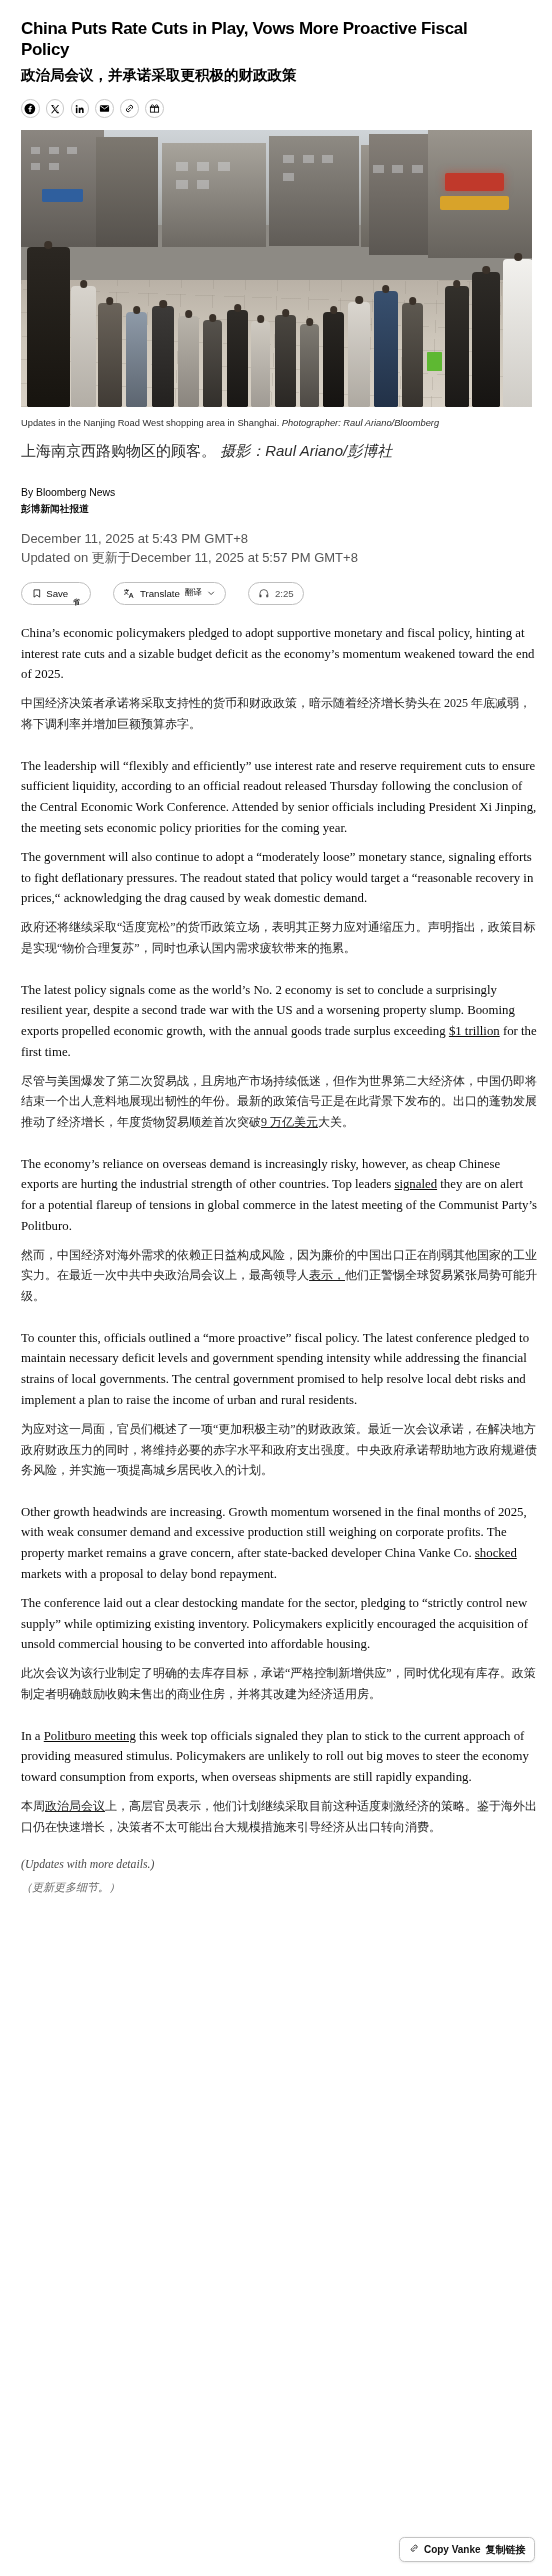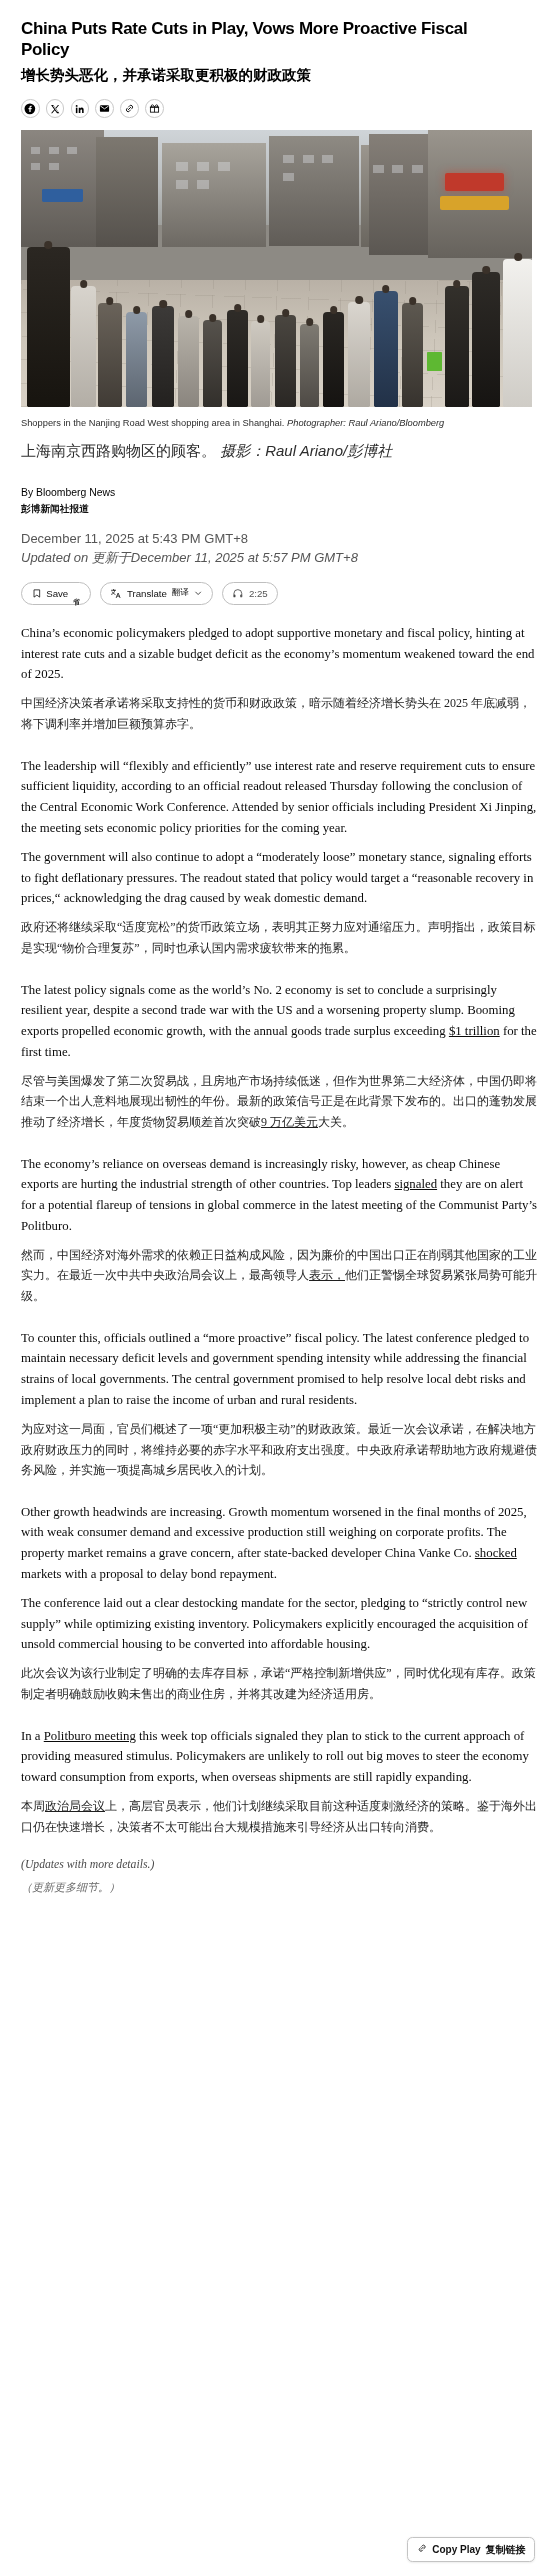--- a/index.html
+++ b/index.html
@@ -133,27 +133,27 @@
     margin: 4.8px 0 0 0;
     color: #111;
   }
   .timestamps {
     font-family: "Liberation Sans", sans-serif;
     font-size: 13px;
     color: #555;
     margin: 12.4px 0 0 0;
     line-height: 1.5;
   }
-  .timestamps .updated { font-style: italic; }
+  .timestamps .updated { }
 
   
   .actions {
     display: flex;
     align-items: center;
-    gap: 9px;
+    gap: 22px;
     margin: 14px 0 0 0;
   }
   .pill {
     border: 0.7px solid #bfbfbf;
     border-radius: 15px;
     background: #fff;
     height: 23.5px;
     display: inline-flex;
     align-items: center;
     gap: 4.8px;
@@ -235,21 +235,21 @@
     box-shadow: 0 0.7px 2.1px rgba(0,0,0,.08);
     white-space: nowrap;
   }
 </style>
 </head>
 <body>
 
 <div class="page">
 
   <h1 class="headline">China Puts Rate Cuts in Play, Vows More Proactive Fiscal Policy</h1>
-  <h2 class="headline-cn">增长势头恶化，并承诺采取更积极的财政政策</h2>
+  <h2 class="headline-cn">政治局会议，并承诺采取更积极的财政政策</h2>
 
   <div class="share-row">
     <button class="share-btn">
       <span>
         <svg width="11.7" height="11.7" viewBox="0 0 24 24">
             <circle cx="12" cy="12" r="11" fill="#000"></circle>
             <path d="M13.6 12.6h2l.3-2.4h-2.3V8.9c0-.7.2-1.1 1.2-1.1h1.2V5.6c-.2 0-.9-.1-1.8-.1-1.8 0-3 1.1-3 3.1v1.6H9.2v2.4H11v6h2.6v-6z" fill="#fff"></path>
           </svg>
       </span>
     </button>
@@ -382,21 +382,21 @@
             <span class="head"></span>
           </div>
         <div class="p" style="left:482px;width:30px; height:148px; background:linear-gradient(#f2f1ee,#cfccc6)">
             <span class="head"></span>
           </div>
       </div>
     </div>
   </div>
 
   <p class="caption">
-    <span>Shoppers in the Nanjing Road West shopping area in Shanghai.</span>
+    <span>Updates in the Nanjing Road West shopping area in Shanghai.</span>
     <span class="credit">Photographer: Raul Ariano/Bloomberg</span>
   </p>
   <p class="caption-cn">
     <span>上海南京西路购物区的顾客。</span>
     <span class="credit-cn">摄影：Raul Ariano/彭博社</span>
   </p>
 
   <p class="byline">By Bloomberg News</p>
   <p class="byline-cn">彭博新闻社报道</p>
 
@@ -474,17 +474,17 @@
 
 <div class="copy-link-wrap">
   <button class="copy-link">
     <span>
       <svg width="10.4" height="10.4" viewBox="0 0 24 24" fill="none" stroke="#111" stroke-width="2" stroke-linecap="round">
           <path d="M9.5 14.5l5-5"></path>
           <path d="M10.8 7.6l1.4-1.4a3.8 3.8 0 0 1 5.4 5.4l-1.4 1.4"></path>
           <path d="M13.2 16.4l-1.4 1.4a3.8 3.8 0 0 1-5.4-5.4l1.4-1.4"></path>
         </svg>
     </span>
-    <span>Copy Play</span>
+    <span>Copy Vanke</span>
     <span>复制链接</span>
   </button>
 </div>
 
 
 </body></html>

